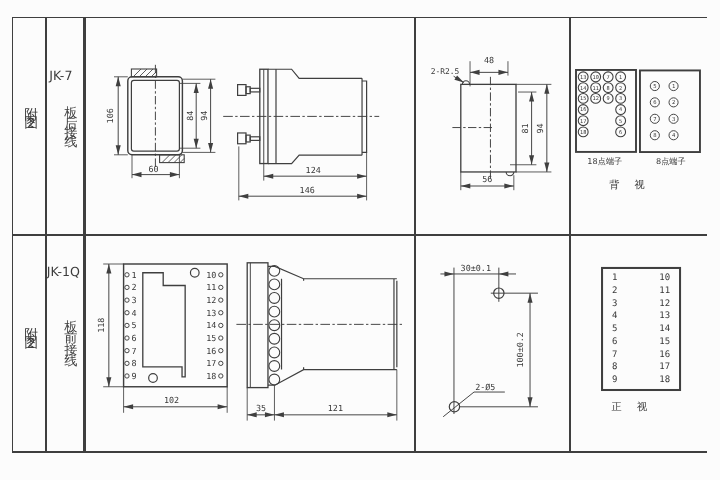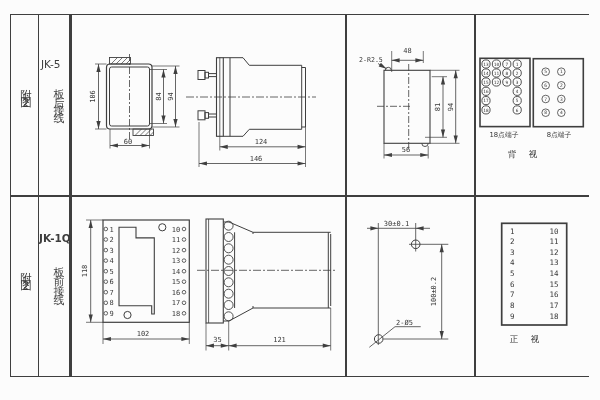--- a/index.html
+++ b/index.html
@@ -275,20 +275,20 @@
         <text x="558.5" y="276" text-anchor="end">14</text>
         <text x="558.5" y="286.7" text-anchor="end">15</text>
         <text x="558.5" y="297.3" text-anchor="end">16</text>
         <text x="558.5" y="307.9" text-anchor="end">17</text>
         <text x="558.5" y="318.6" text-anchor="end">18</text>
   </g>
   <text class="cjk" x="527" y="342" text-anchor="middle" letter-spacing="5" style="font-size:8.5px">正 视</text>
 </svg>
 
 <div class="vtext" style="left:18px;top:80px;font-size:11.5px;letter-spacing:8px;">附图2</div>
-<div class="htext" style="left:41px;top:58px;font-size:10.5px;">JK-5</div>
+<div class="htext" style="left:41px;top:58px;font-size:10.5px;">JK-7</div>
 <div class="vtext" style="left:50px;top:80px;font-size:11px;letter-spacing:7.5px;">板后接线</div>
 
 <div class="vtext" style="left:18px;top:263px;font-size:11.5px;letter-spacing:8px;">附图2</div>
-<div class="htext" style="left:39px;top:232px;font-size:10.5px;font-weight:bold;">JK-1Q</div>
+<div class="htext" style="left:39px;top:221px;font-size:10.5px;">JK-1Q</div>
 <div class="vtext" style="left:50px;top:258px;font-size:11px;letter-spacing:9px;">板前接线</div>
 
 </div>
 
 </body></html>

